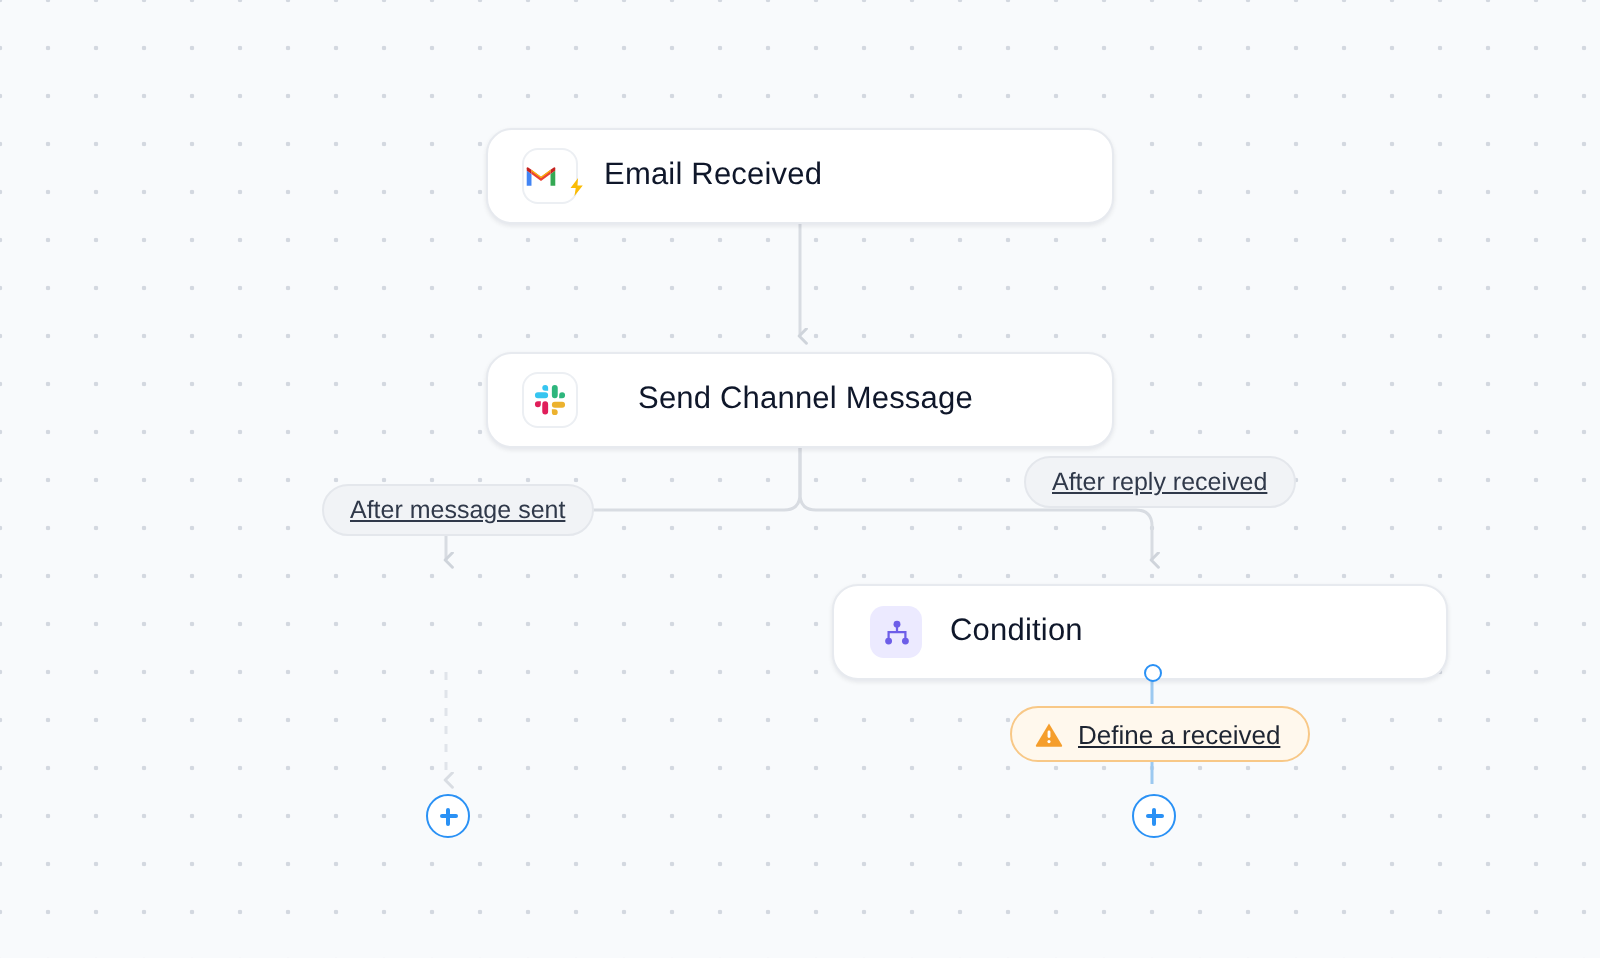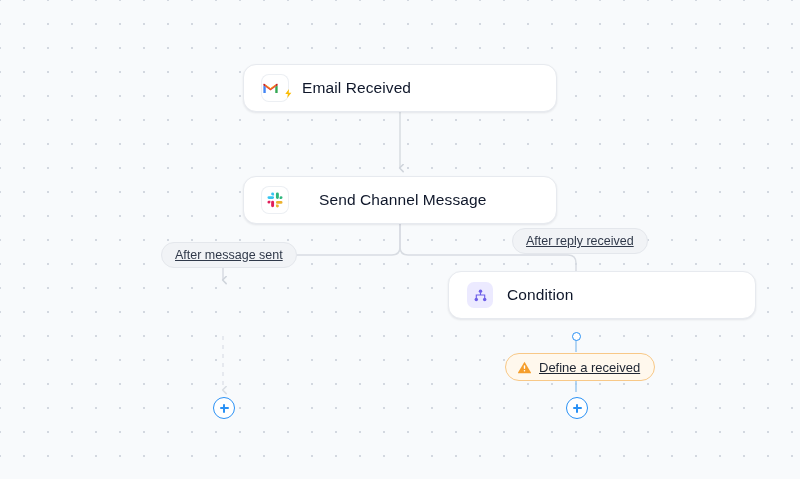--- a/index.html
+++ b/index.html
@@ -203,21 +203,21 @@
 
   <div class="edge-pill" style="left:161px; top:242px;">
     <span>After message sent</span>
   </div>
 
   <div class="edge-pill" style="left:512px; top:228px;justify-content:flex-end;">
     <span>After reply received</span>
   </div>
 
 
-  <div class="node" style="left:416px; top:271px; width:308px; height:48px;margin-left:32px;">
+  <div class="node" style="left:416px; top:292px; width:308px; height:48px;">
     <div class="node-icon icon-purple">
       <svg width="15" height="15" viewBox="0 0 20 20" xmlns="http://www.w3.org/2000/svg">
         <circle cx="10" cy="4.2" r="2.3" fill="#6d5ee8"></circle>
         <circle cx="4.4" cy="15.4" r="2.3" fill="#6d5ee8"></circle>
         <circle cx="15.6" cy="15.4" r="2.3" fill="#6d5ee8"></circle>
         <path d="M10,6.6 L10,9.4 M4.4,13.1 L4.4,9.4 L15.6,9.4 L15.6,13.1" fill="none" stroke="#6d5ee8" stroke-width="1.5" stroke-linecap="round"></path>
       </svg>
     </div>
     <span class="node-label">Condition</span>
   </div>

